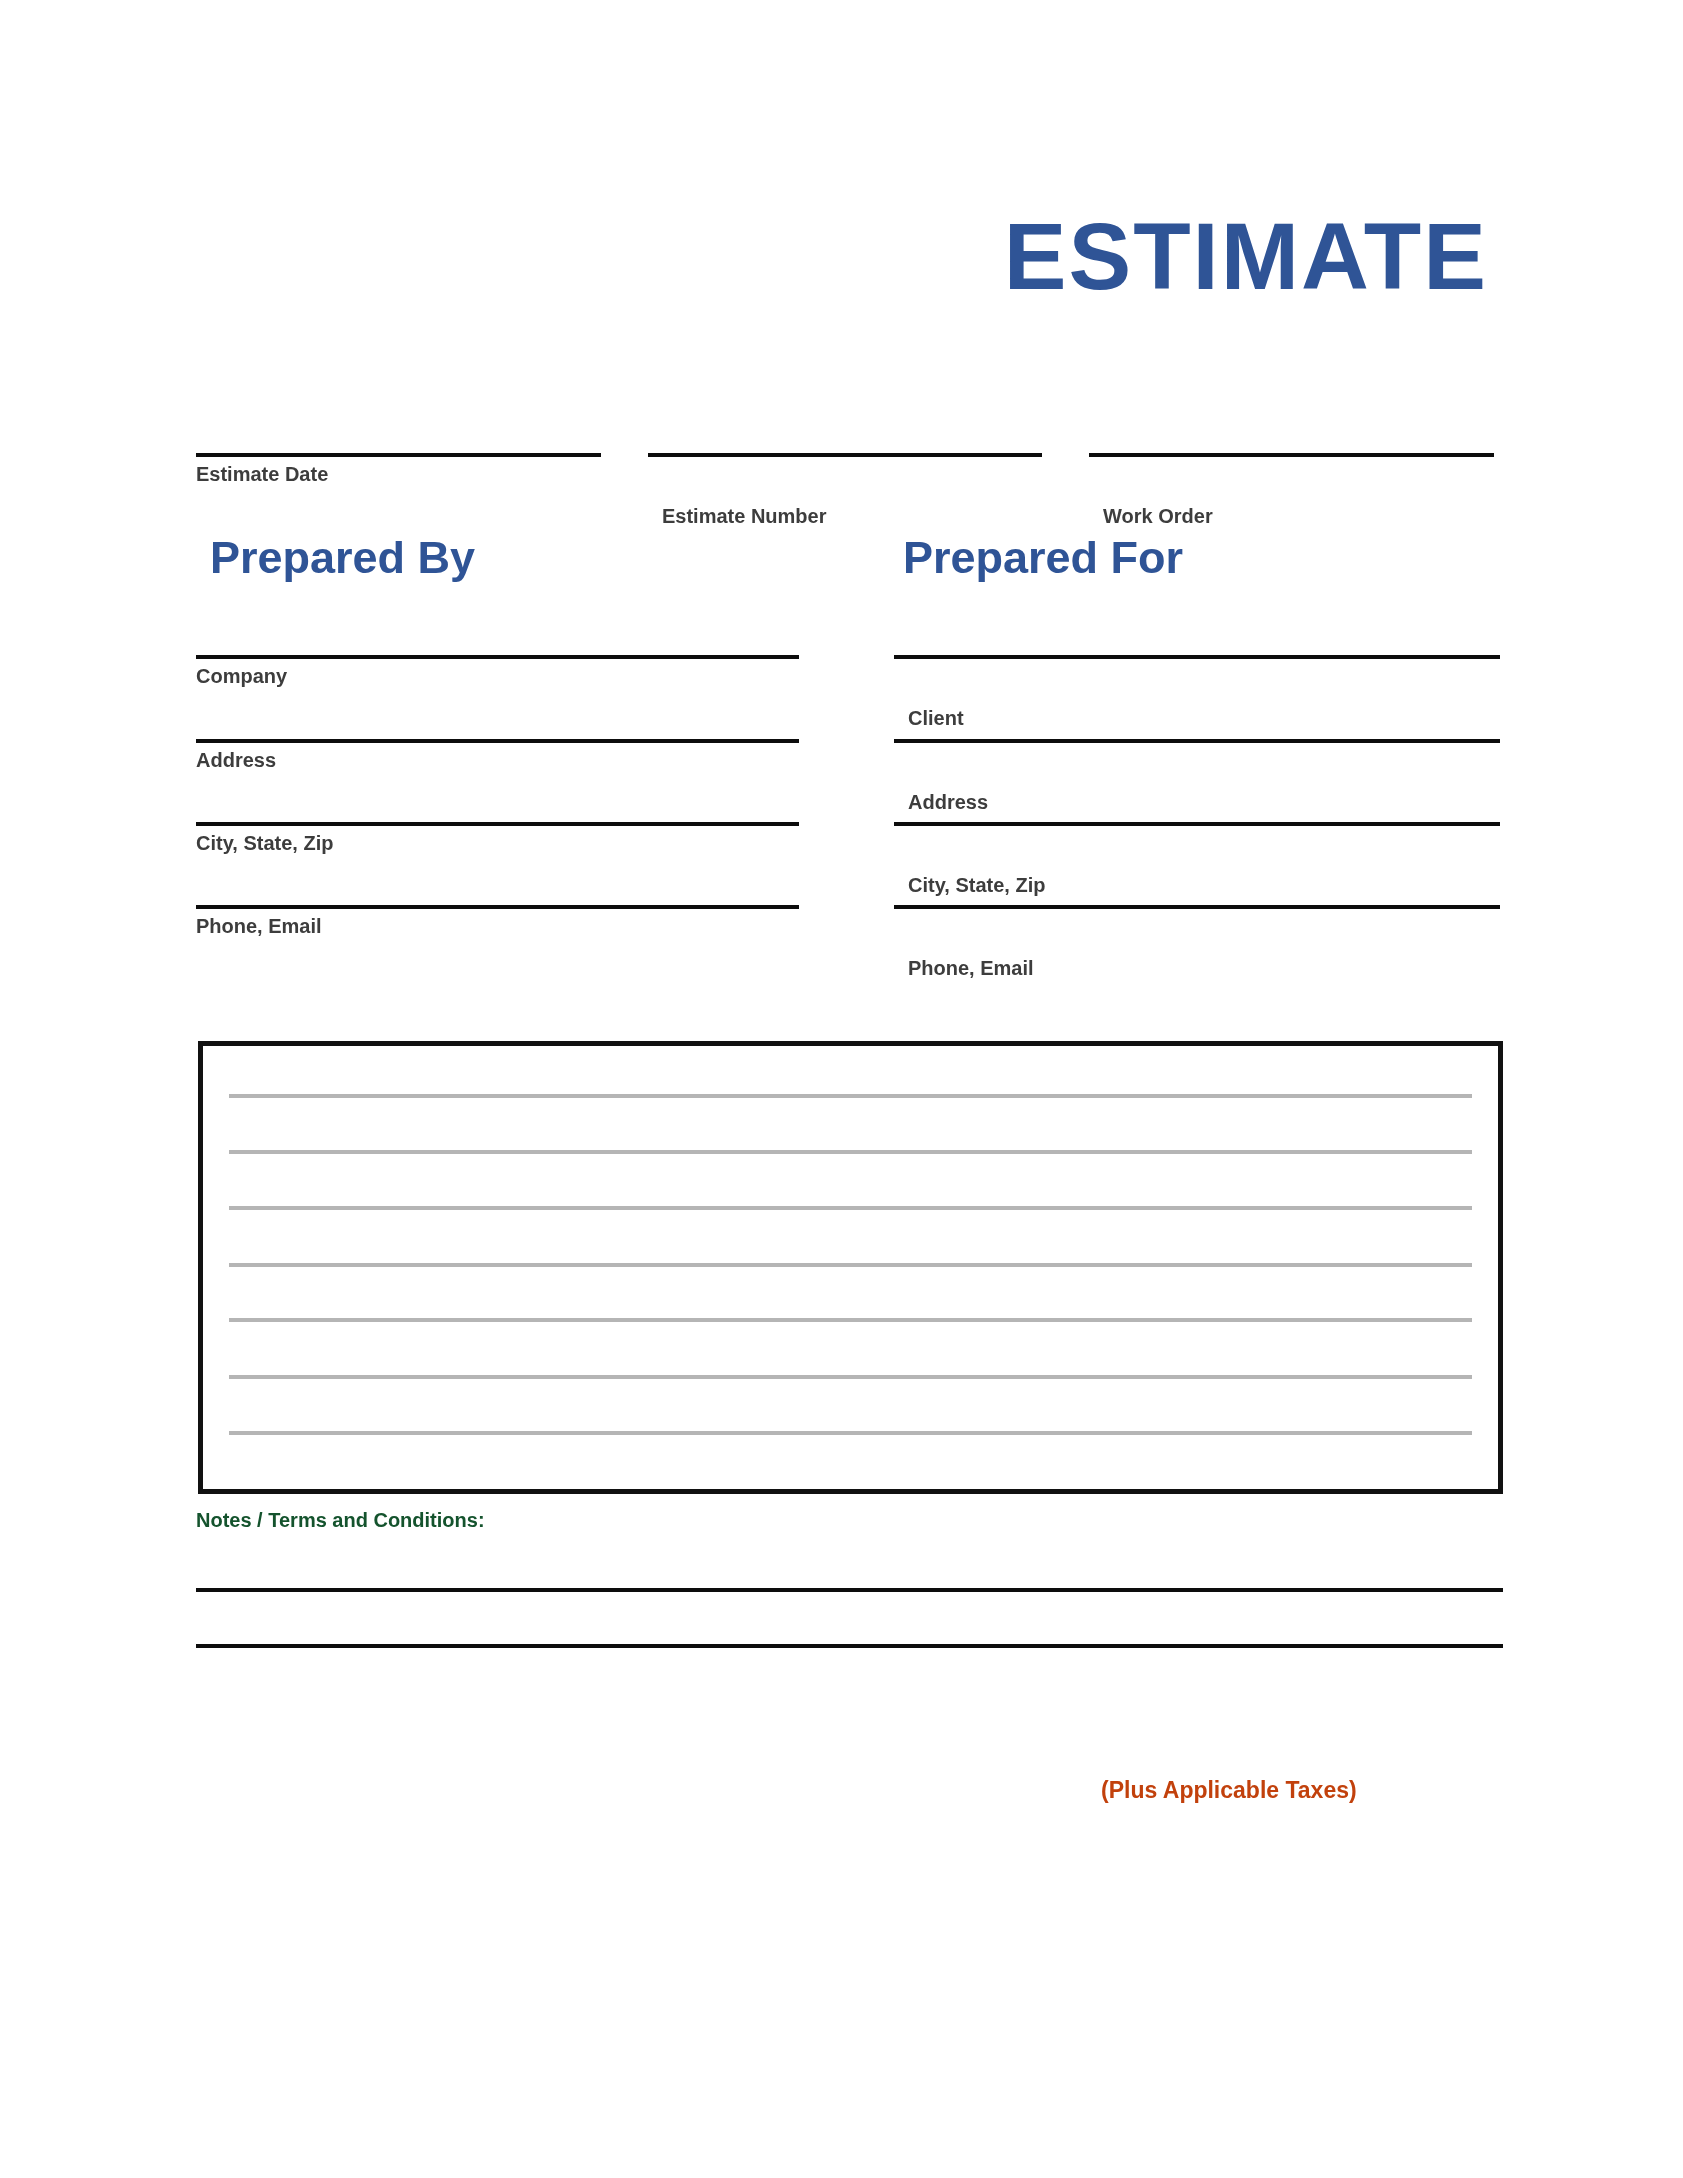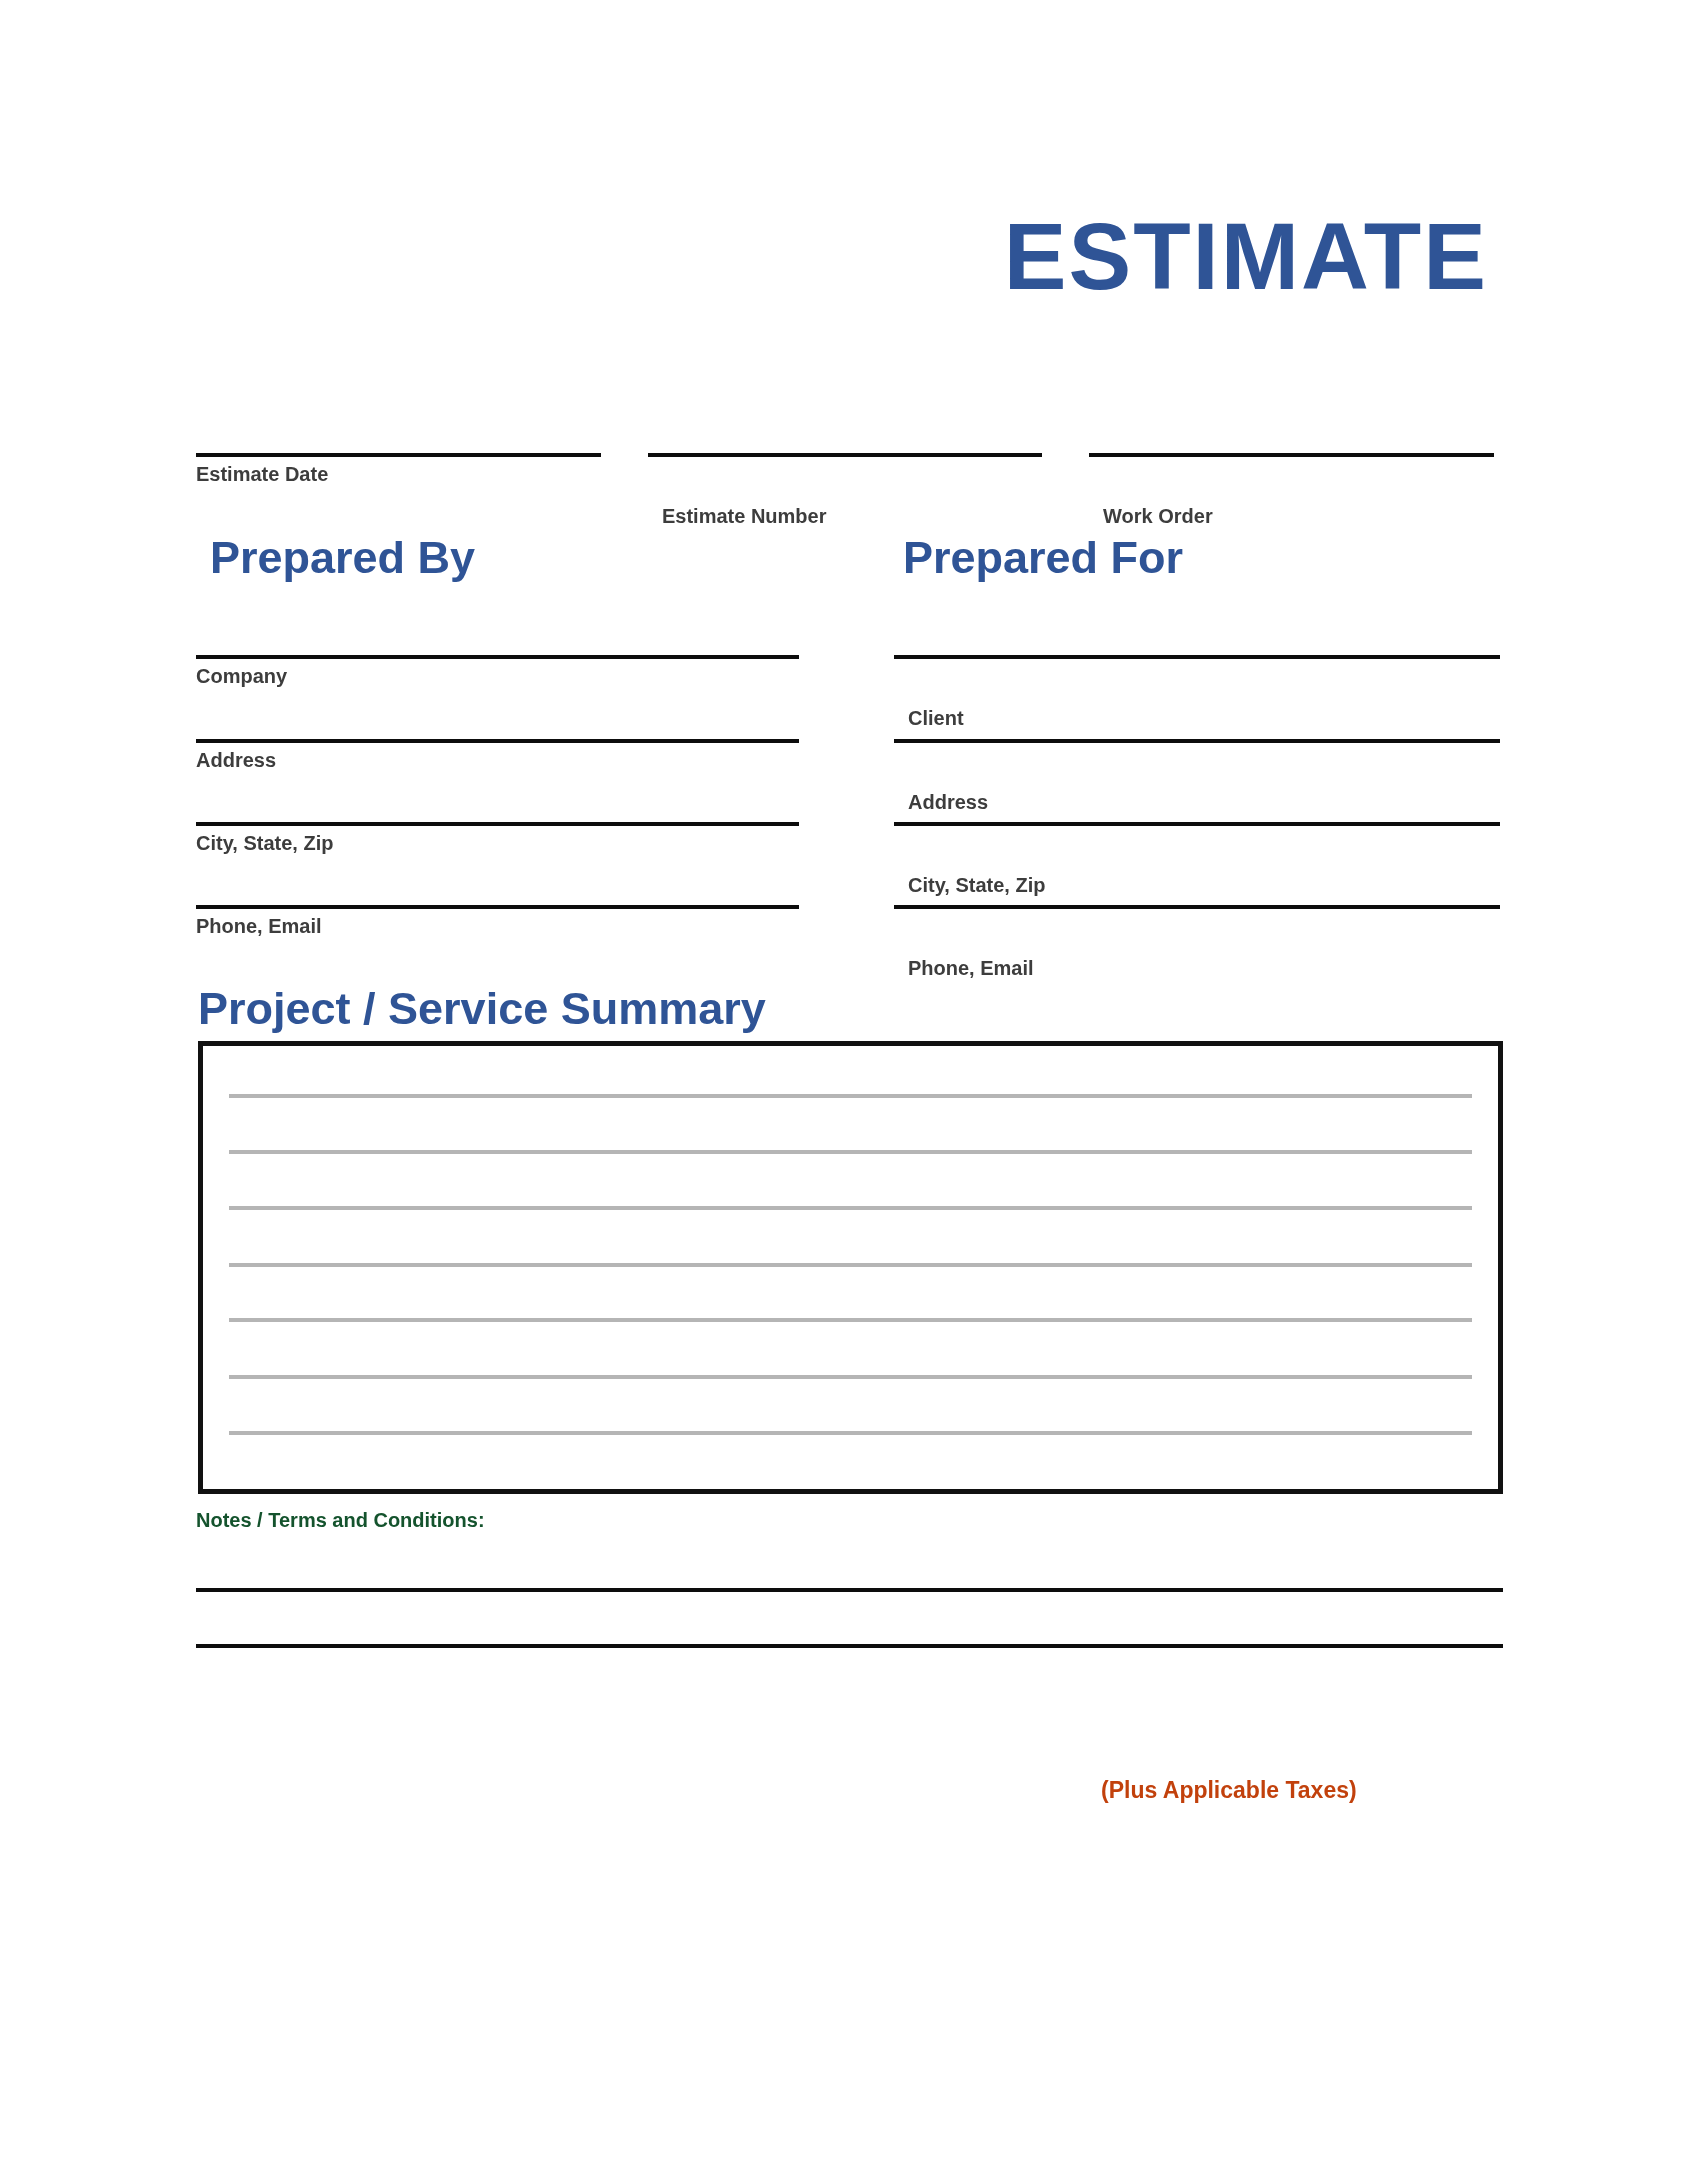--- a/index.html
+++ b/index.html
@@ -182,21 +182,20 @@
   </div>
   <div class="field indent" style="left:894px; top:822px; width:606px;">
     <div class="fill-line"></div>
     <div class="field-label">City, State, Zip</div>
   </div>
   <div class="field indent" style="left:894px; top:905px; width:606px;">
     <div class="fill-line"></div>
     <div class="field-label">Phone, Email</div>
   </div>
 
-  <div class="section-heading" style="left:198px; top:986px;">Project / Service Summary</div>
   <div class="summary-box">
     <div class="ruled-line" style="top:48px;"></div>
     <div class="ruled-line" style="top:104px;"></div>
     <div class="ruled-line" style="top:160px;"></div>
     <div class="ruled-line" style="top:217px;"></div>
     <div class="ruled-line" style="top:272px;"></div>
     <div class="ruled-line" style="top:329px;"></div>
     <div class="ruled-line" style="top:385px;"></div>
   </div>
 

